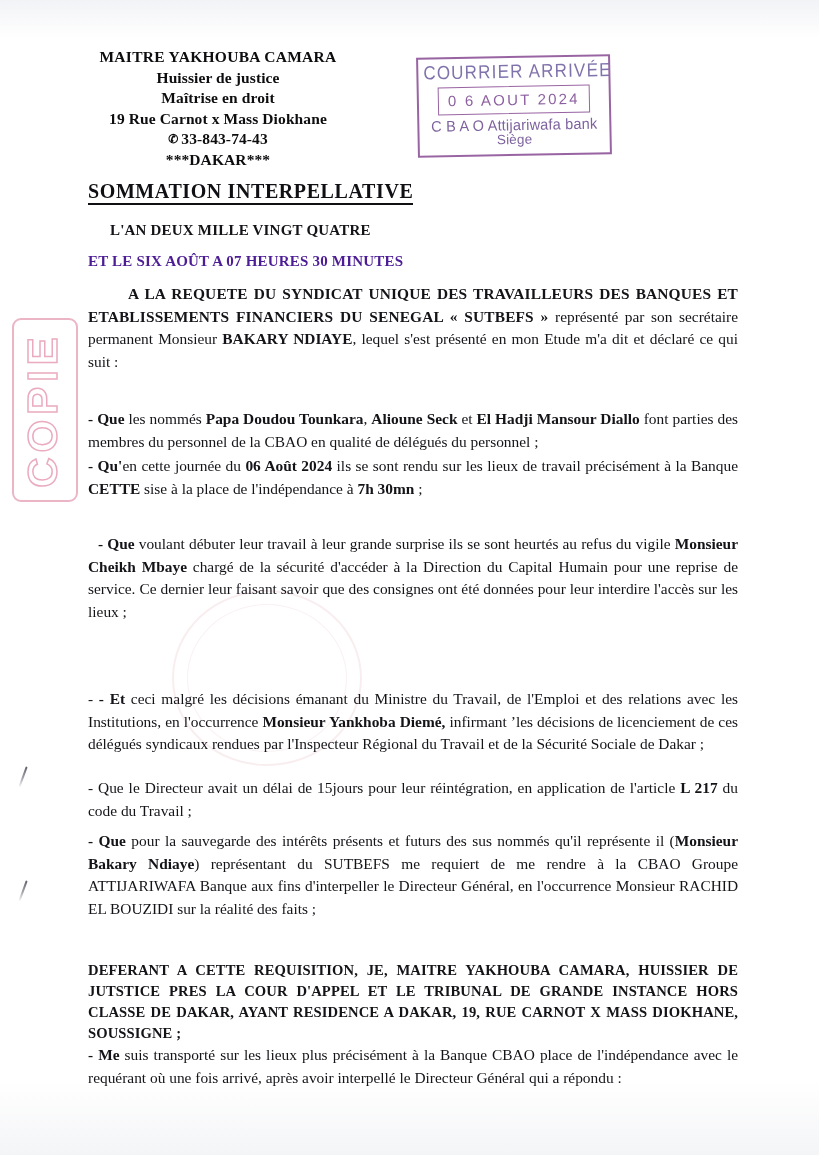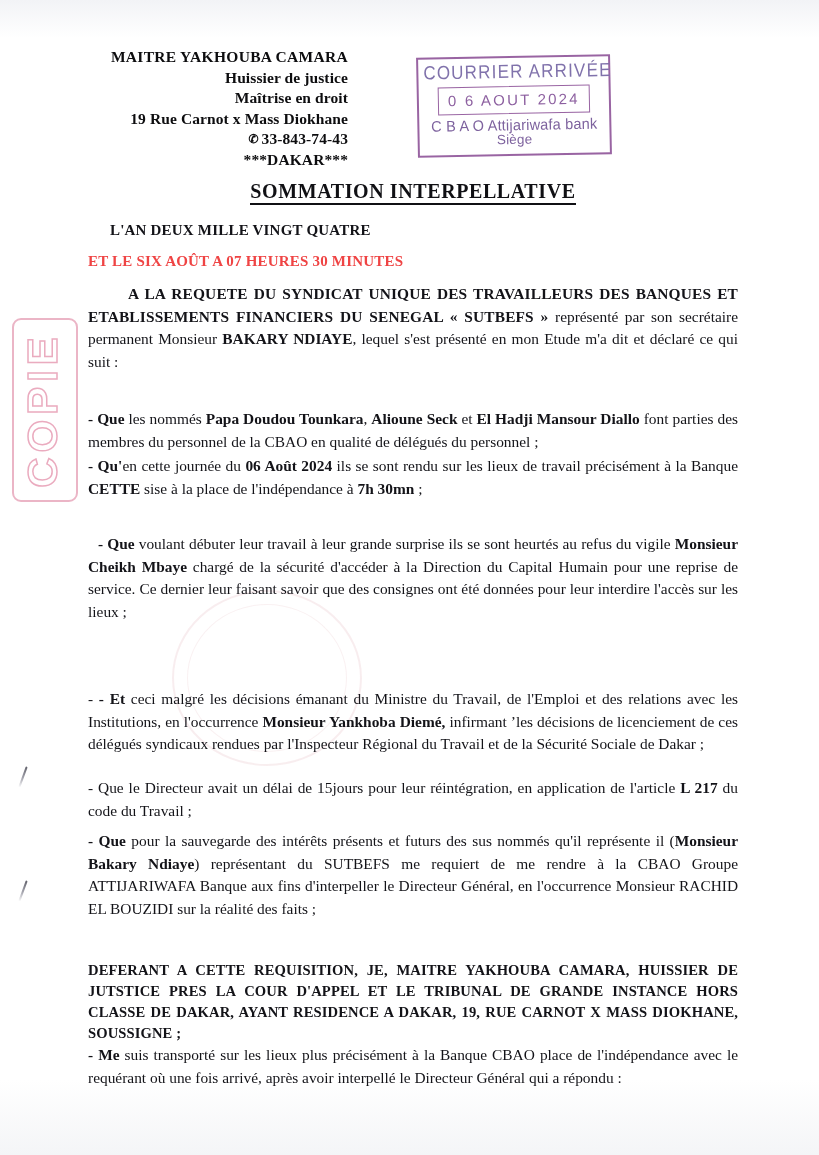--- a/index.html
+++ b/index.html
@@ -37,21 +37,21 @@
     left: 88px;
     top: 47px;
     width: 260px;
     text-align: center;
     font-weight: bold;
     font-size: 15.5px;
     line-height: 1.33;
     color: #0d0d0f;
     letter-spacing: .1px;
   }
-  .letterhead .lh-line { white-space: nowrap; text-align: right; }
+  .letterhead .lh-line { white-space: nowrap; }
   .letterhead .lh-name { letter-spacing: .3px; }
   .phone-glyph {
     display: inline-block;
     font-size: 12px;
     line-height: 1;
     transform: translateY(-1px);
     margin-right: 3px;
   }
 
   
@@ -157,21 +157,20 @@
   }
   .pen-mark.m1 { left: 22px; top: 766px; }
   .pen-mark.m2 { left: 22px; top: 880px; }
 
   
   .doc-title {
     position: absolute;
     left: 88px;
     top: 180px;
     width: 650px;
-    text-align: center;
     font-weight: bold;
     font-size: 20px;
     letter-spacing: .6px;
     color: #101014;
   }
   .doc-title span {
     border-bottom: 2px solid #101014;
     padding-bottom: 1px;
   }
 
@@ -201,21 +200,21 @@
     letter-spacing: .2px;
     color: #131318;
   }
   .line-date {
     position: absolute;
     left: 88px;
     top: 253px;
     font-weight: bold;
     font-size: 15px;
     letter-spacing: .2px;
-    color: #ef4444;
+    color: #4c1d95;
   }
   .b-requete { top: 283px; }
   .b-p1      { top: 378px; margin-top: 30px; }
   .b-p2      { top: 455px; }
   .b-p3      { top: 533px; }
   .b-p4      { top: 688px; }
   .b-p5      { top: 777px; }
   .b-p6      { top: 830px; }
   .b-deferant{ top: 960px; }
   .b-p7      { top: 1044px; }

